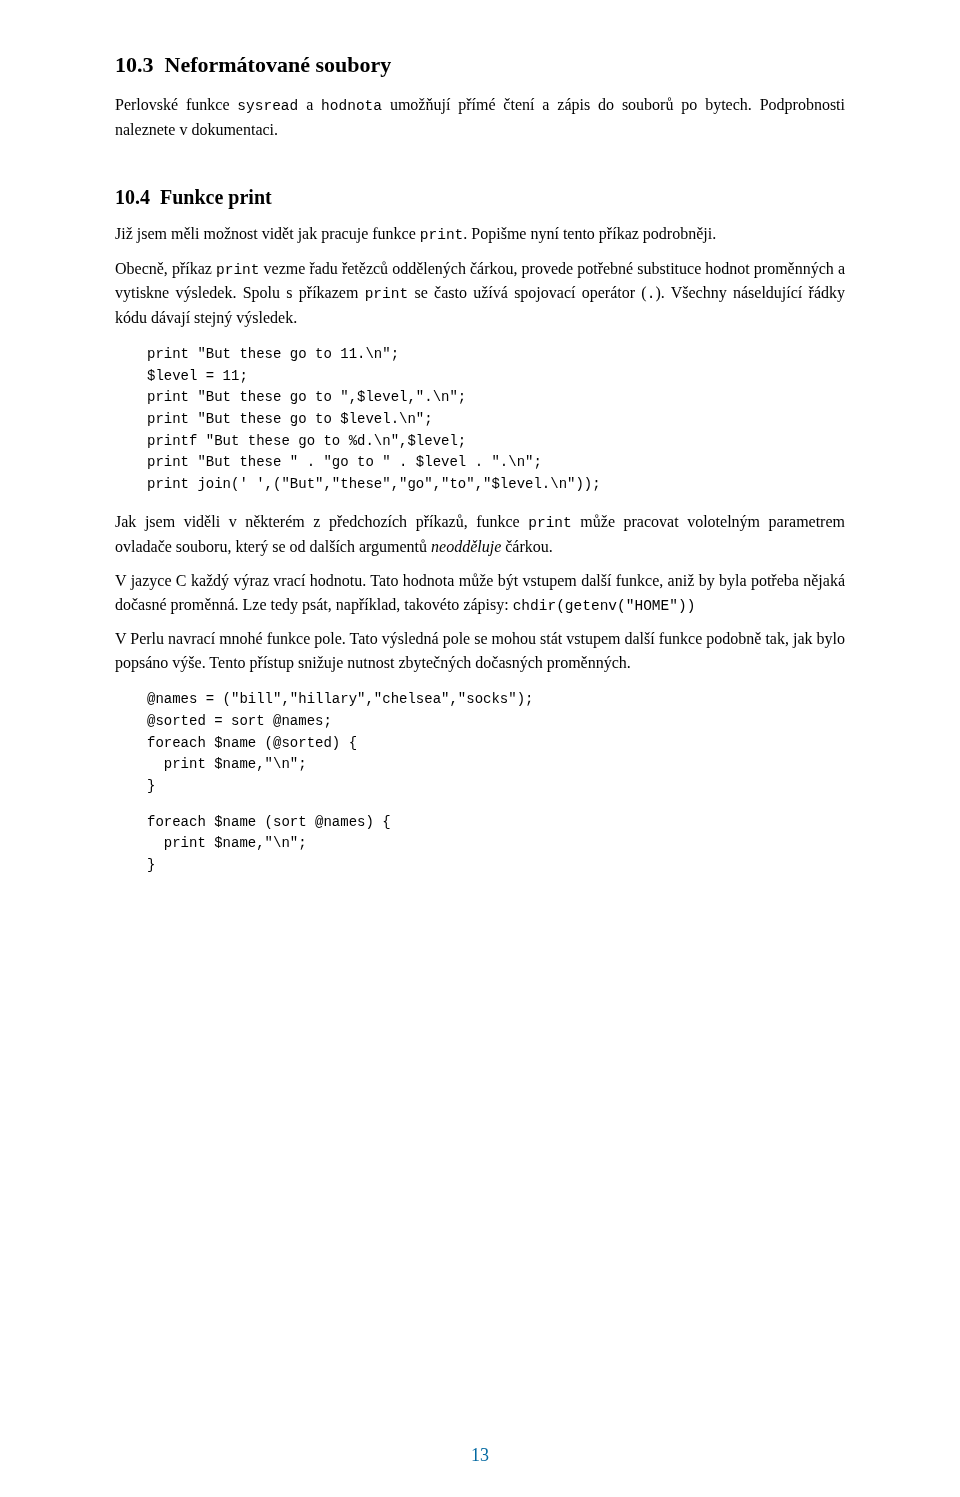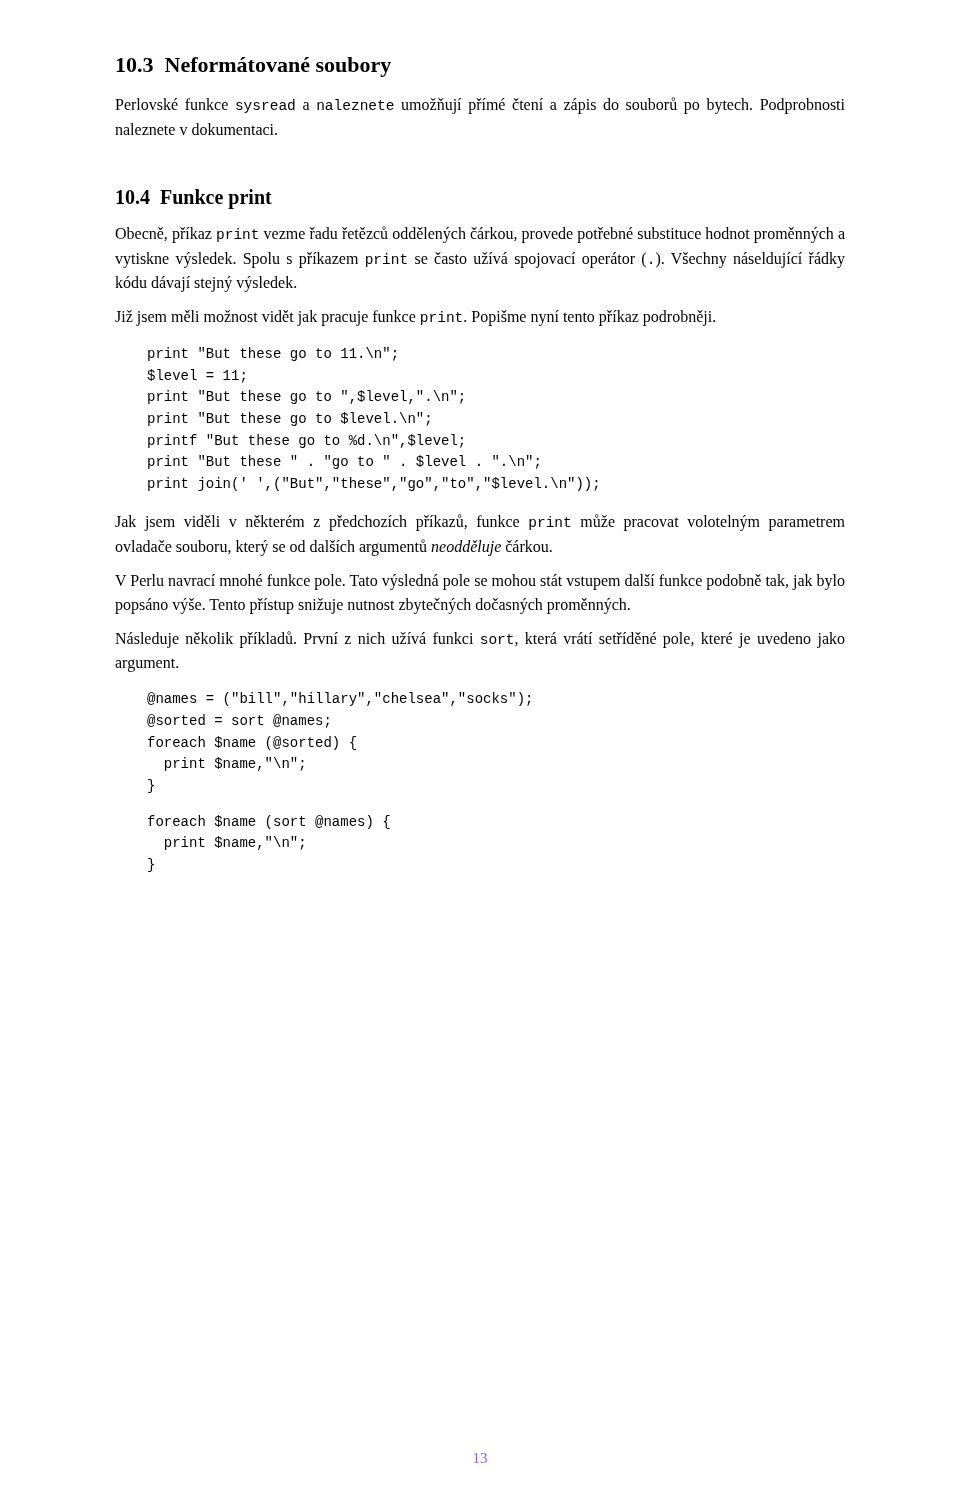--- a/index.html
+++ b/index.html
@@ -53,66 +53,66 @@
       background: #ffffff;
       margin: 14px 0 14px 32px;
       line-height: 1.55;
       white-space: pre;
     }
     .page-number {
       position: absolute;
       bottom: 28px;
       left: 50%;
       transform: translateX(-50%);
-      font-size: 15px;
-      color: #8b5cf6;
+      font-size: 18px;
+      color: #0369a1;
     }
     em {
     }
   </style>
 </head>
 <body>
 
 <div class="page">
 
   <h2 class="section-heading">
     10.3&nbsp;&nbsp;Neformátované soubory
   </h2>
   <p>
-    Perlovské funkce <code>sysread</code> a <code>naleznete</code> umožňují přímé čtení a zápis do souborů po bytech. Podprobnosti naleznete v dokumentaci.
+    Perlovské funkce <code>sysread</code> a <code>hodnota</code> umožňují přímé čtení a zápis do souborů po bytech. Podprobnosti naleznete v dokumentaci.
   </p>
 
   <h2 class="subsection-heading">
     10.4&nbsp;&nbsp;Funkce print
   </h2>
   <p>
-    Obecně, příkaz <code>print</code> vezme řadu řetězců oddělených čárkou, provede potřebné substituce hodnot proměnných a vytiskne výsledek. Spolu s příkazem <code>print</code> se často užívá spojovací operátor (<code>.</code>). Všechny náseldující řádky kódu dávají stejný výsledek.
+    Již jsem měli možnost vidět jak pracuje funkce <code>print</code>. Popišme nyní tento příkaz podrobněji.
   </p>
   <p>
-    Již jsem měli možnost vidět jak pracuje funkce <code>print</code>. Popišme nyní tento příkaz podrobněji.
+    Obecně, příkaz <code>print</code> vezme řadu řetězců oddělených čárkou, provede potřebné substituce hodnot proměnných a vytiskne výsledek. Spolu s příkazem <code>print</code> se často užívá spojovací operátor (<code>.</code>). Všechny náseldující řádky kódu dávají stejný výsledek.
   </p>
 
   <div class="code-block">print "But these go to 11.\n";
 $level = 11;
 print "But these go to ",$level,".\n";
 print "But these go to $level.\n";
 printf "But these go to %d.\n",$level;
 print "But these " . "go to " . $level . ".\n";
 print join(' ',("But","these","go","to","$level.\n"));</div>
 
   <p>
     Jak jsem viděli v některém z předchozích příkazů, funkce <code>print</code> může pracovat volotelným parametrem ovladače souboru, který se od dalších argumentů <em>neodděluje</em> čárkou.
   </p>
 
 
   <p>
-    V Perlu navrací mnohé funkce pole. Tato výsledná pole se mohou stát vstupem další funkce podobně tak, jak bylo popsáno výše. Tento přístup snižuje nutnost zbytečných dočasných pro­měnných.
+    V jazyce C každý výraz vrací hodnotu. Tato hodnota může být vstupem další funkce, aniž by byla potřeba nějaká dočasné proměnná. Lze tedy psát, například, takovéto zápisy: <code>chdir(getenv("HOME"))</code>
   </p>
   <p>
-    Následuje několik příkladů. První z nich užívá funkci <code>sort</code>, která vrátí setříděné pole, které je uvedeno jako argument.
+    V Perlu navrací mnohé funkce pole. Tato výsledná pole se mohou stát vstupem další funkce podobně tak, jak bylo popsáno výše. Tento přístup snižuje nutnost zbytečných dočasných pro­měnných.
   </p>
 
   <div class="code-block">@names = ("bill","hillary","chelsea","socks");
 @sorted = sort @names;
 foreach $name (@sorted) {
   print $name,"\n";
 }</div>
 
 
   <div class="code-block">foreach $name (sort @names) {

